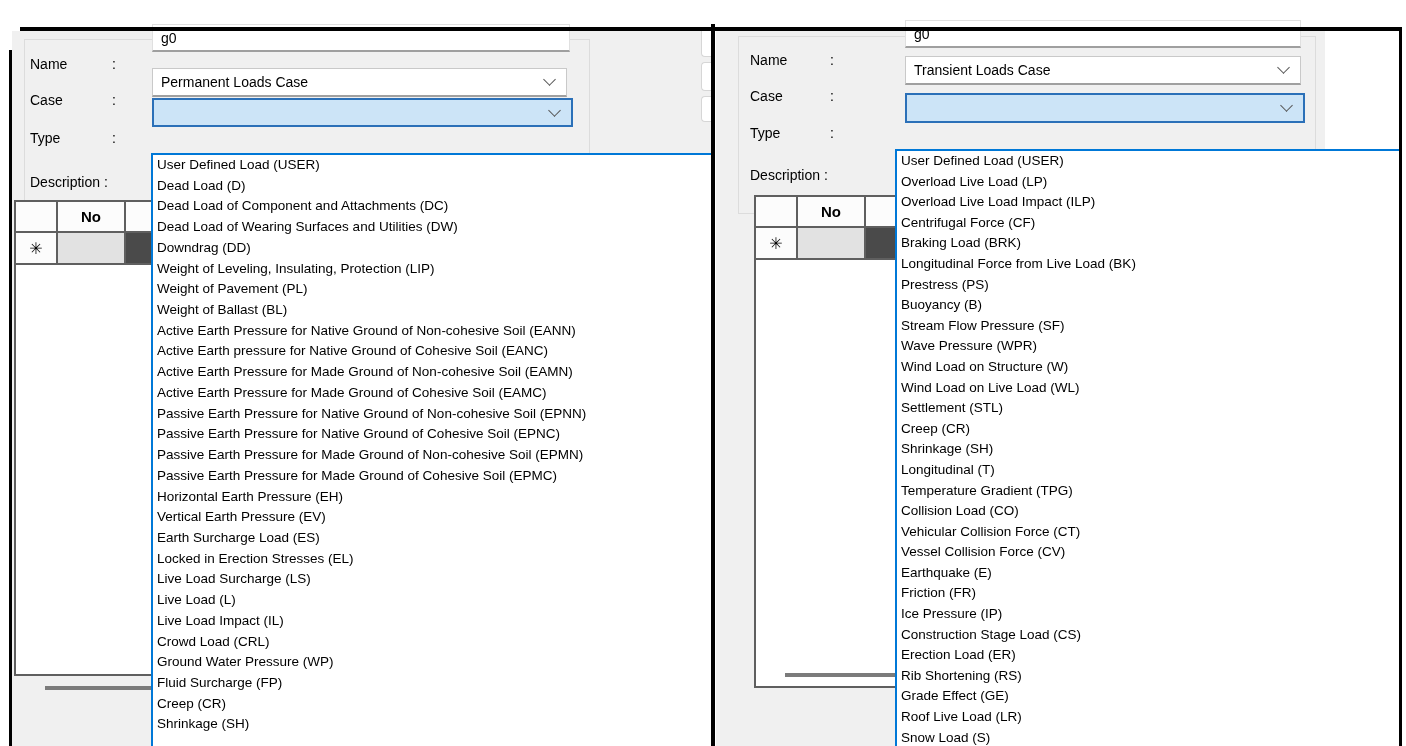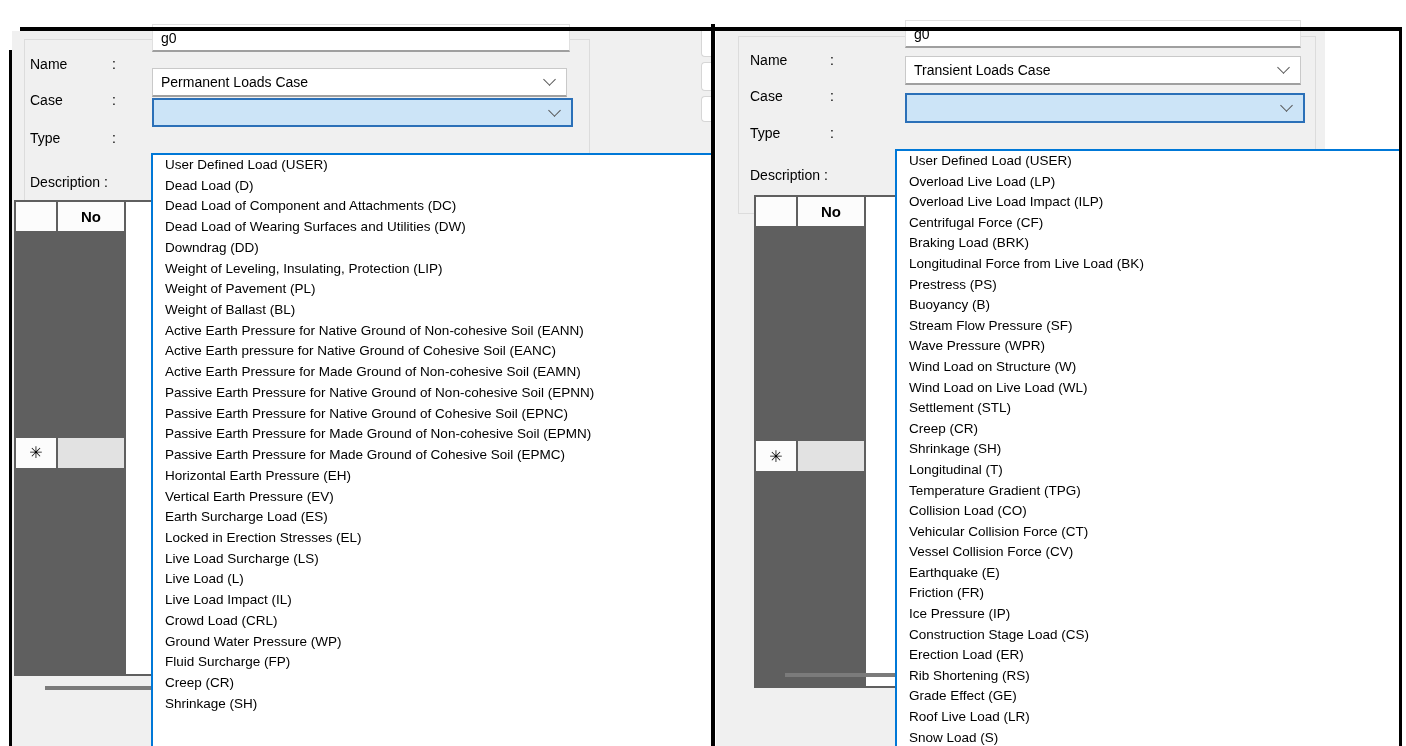--- a/index.html
+++ b/index.html
@@ -36,30 +36,30 @@
     margin-top:-7px;border-right:1.7px solid #555;border-bottom:1.7px solid #555;
     transform:rotate(45deg);
   }
   
   .dropdown{
     background:#fff;z-index:5;box-sizing:border-box;
     border-left:2px solid #0078d7;border-top:2px solid #0078d7;
   }
   .dropdown.closed-bottom{border-bottom:3px solid #0078d7;}
   .list-item{
-    font-size:13.5px;color:#000;padding-left:12px;white-space:nowrap;
+    font-size:13.5px;color:#000;padding-left:4px;white-space:nowrap;
     overflow:hidden;display:block;
   }
   .dd-left .list-item{height:20.72px;line-height:20.72px;}
   .dd-right .list-item{height:20.6px;line-height:20.6px;}
   
   .grid-table{
     position:absolute;z-index:1;background:#fff;box-sizing:border-box;
     border:2px solid #5f5f5f;border-right:none;
-    display:flex;flex-direction:row;
+    display:flex;flex-direction:column;
   }
   .grid-head{
     display:grid;grid-template-columns:40px 66px 1fr;gap:2px;background:#5f5f5f;
     border-bottom:2px solid #5f5f5f;
   }
   .gcell{background:#fcfcfc;display:flex;align-items:center;justify-content:center;box-sizing:border-box;}
   .gcell.h{height:29px;font-weight:bold;font-size:15px;color:#000;}
   .gcell.r{height:30px;font-size:16px;color:#000;}
   .gcell.shade{background:#e2e2e2;}
   .gcell.dark{background:#4a4a4a;}
@@ -120,20 +120,21 @@
     <span class="list-item">Dead Load (D)</span>
     <span class="list-item">Dead Load of Component and Attachments (DC)</span>
     <span class="list-item">Dead Load of Wearing Surfaces and Utilities (DW)</span>
     <span class="list-item">Downdrag (DD)</span>
     <span class="list-item">Weight of Leveling, Insulating, Protection (LIP)</span>
     <span class="list-item">Weight of Pavement (PL)</span>
     <span class="list-item">Weight of Ballast (BL)</span>
     <span class="list-item">Active Earth Pressure for Native Ground of Non-cohesive Soil (EANN)</span>
     <span class="list-item">Active Earth pressure for Native Ground of Cohesive Soil (EANC)</span>
     <span class="list-item">Active Earth Pressure for Made Ground of Non-cohesive Soil (EAMN)</span>
+    <span class="list-item">Active Earth Pressure for Made Ground of Cohesive Soil (EAMC)</span>
     <span class="list-item">Passive Earth Pressure for Native Ground of Non-cohesive Soil (EPNN)</span>
     <span class="list-item">Passive Earth Pressure for Native Ground of Cohesive Soil (EPNC)</span>
     <span class="list-item">Passive Earth Pressure for Made Ground of Non-cohesive Soil (EPMN)</span>
     <span class="list-item">Passive Earth Pressure for Made Ground of Cohesive Soil (EPMC)</span>
     <span class="list-item">Horizontal Earth Pressure (EH)</span>
     <span class="list-item">Vertical Earth Pressure (EV)</span>
     <span class="list-item">Earth Surcharge Load (ES)</span>
     <span class="list-item">Locked in Erection Stresses (EL)</span>
     <span class="list-item">Live Load Surcharge (LS)</span>
     <span class="list-item">Live Load (L)</span>

